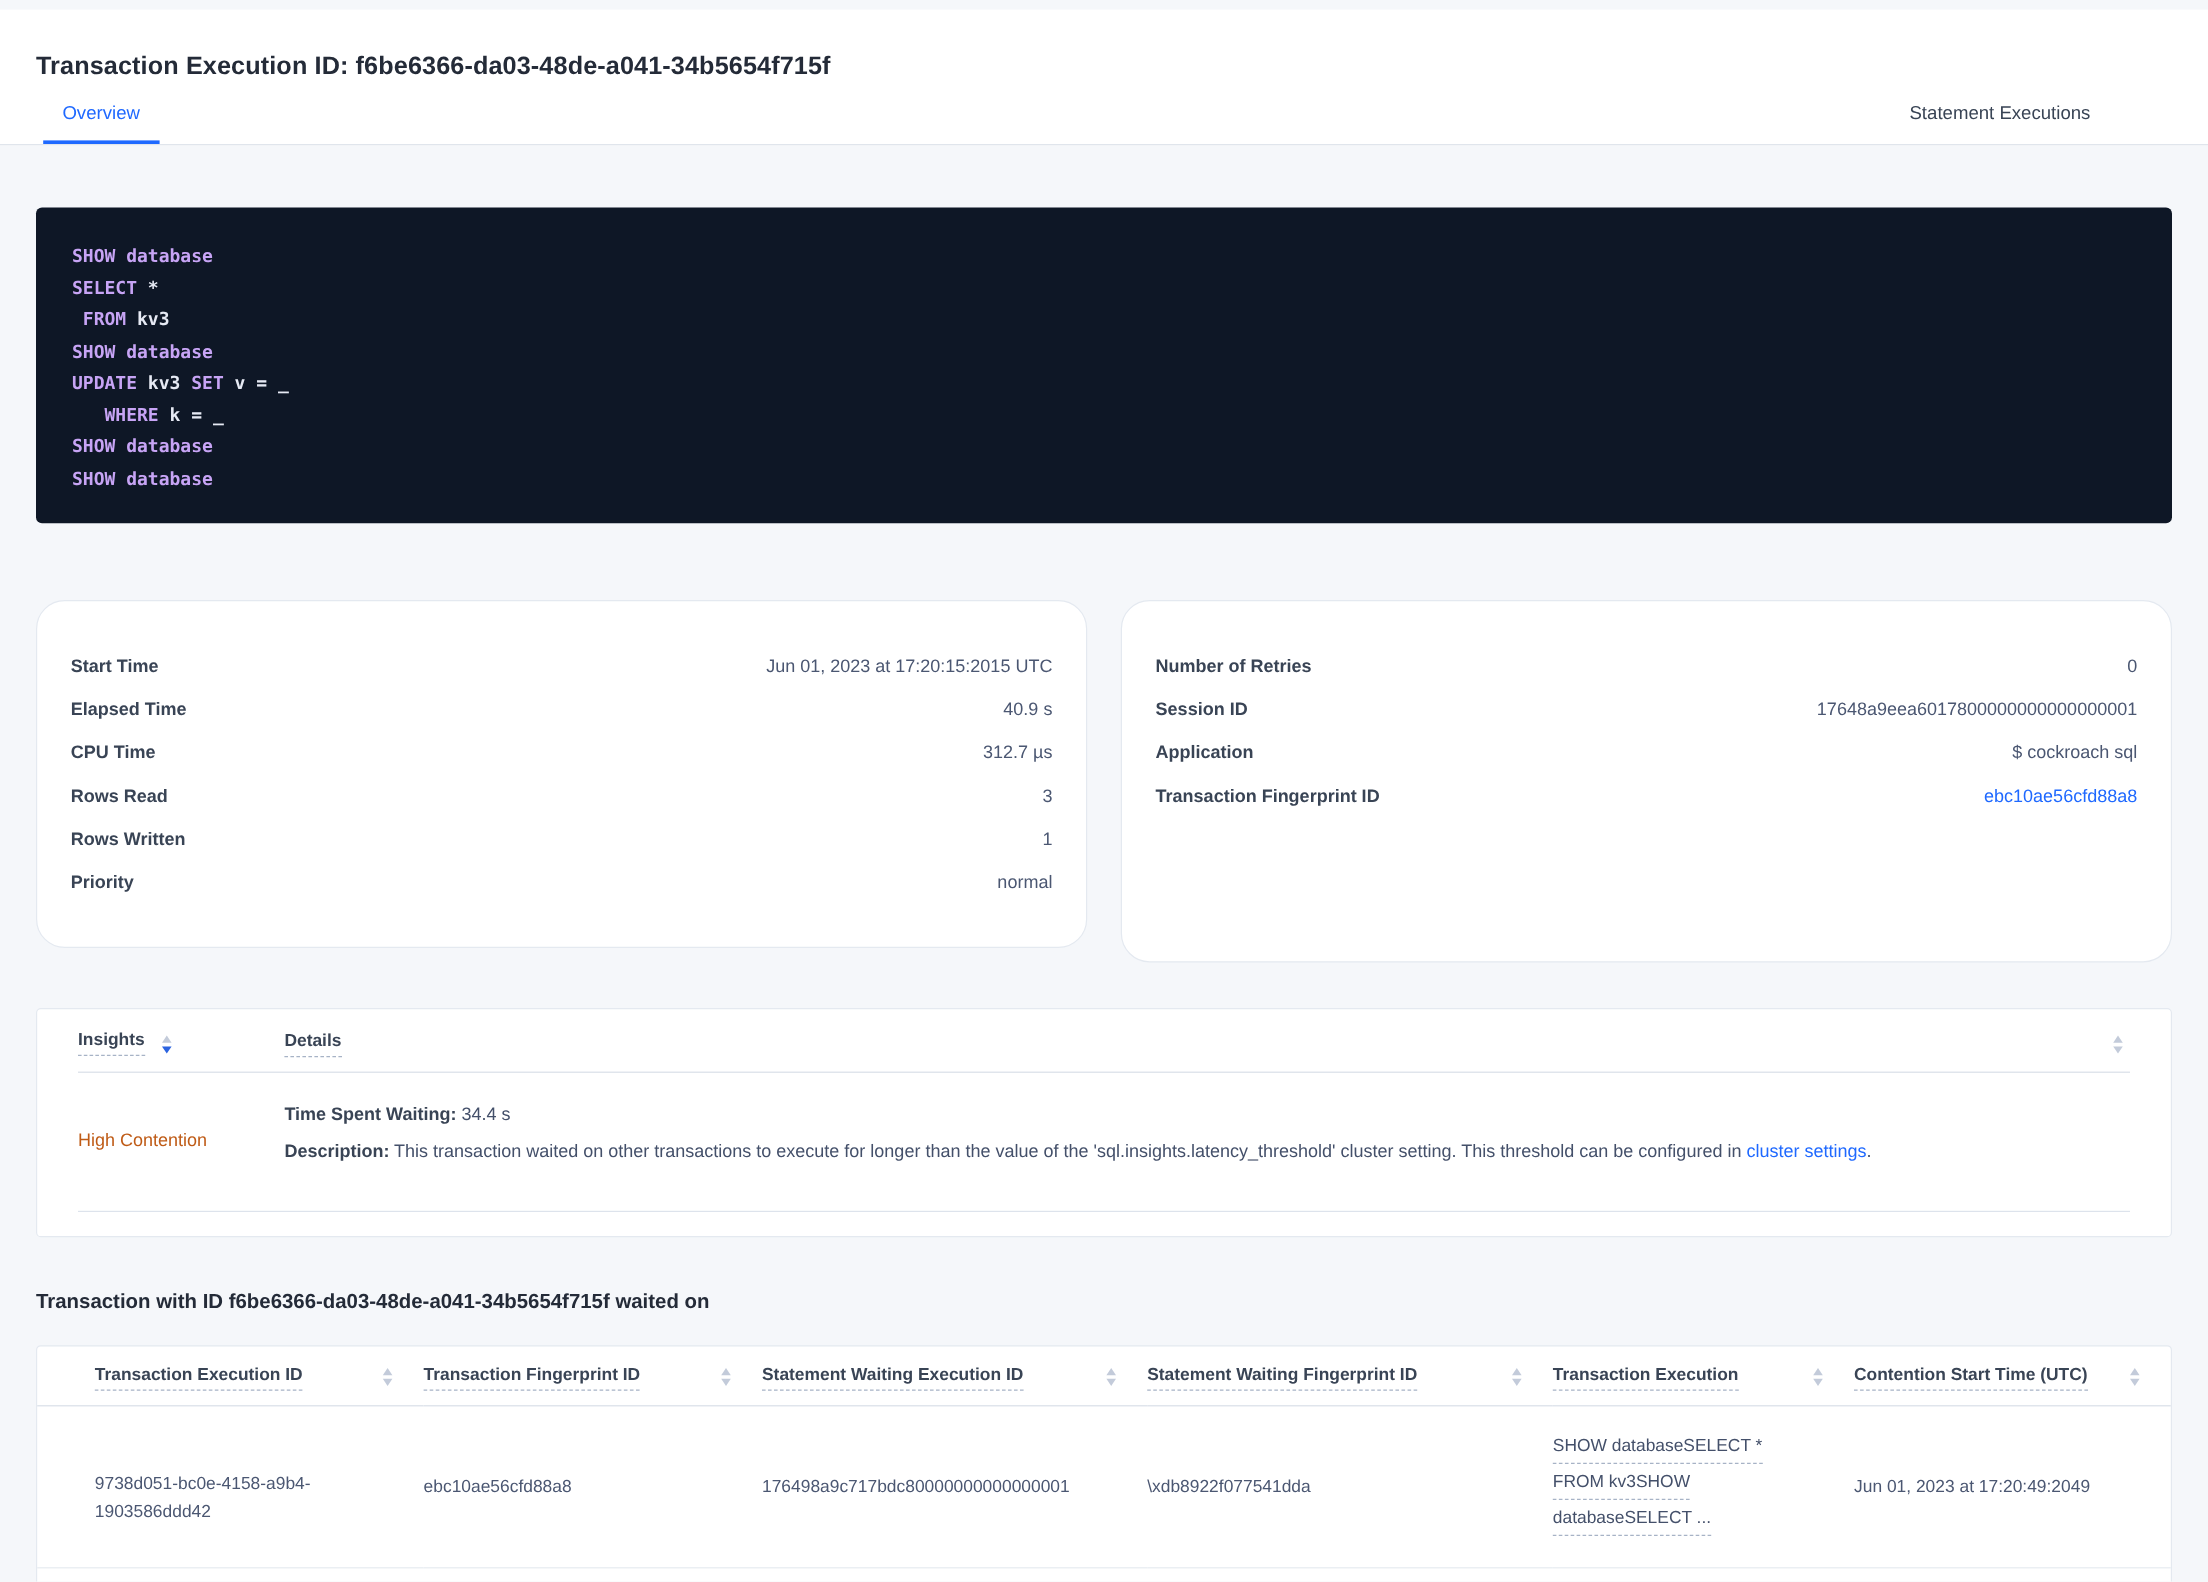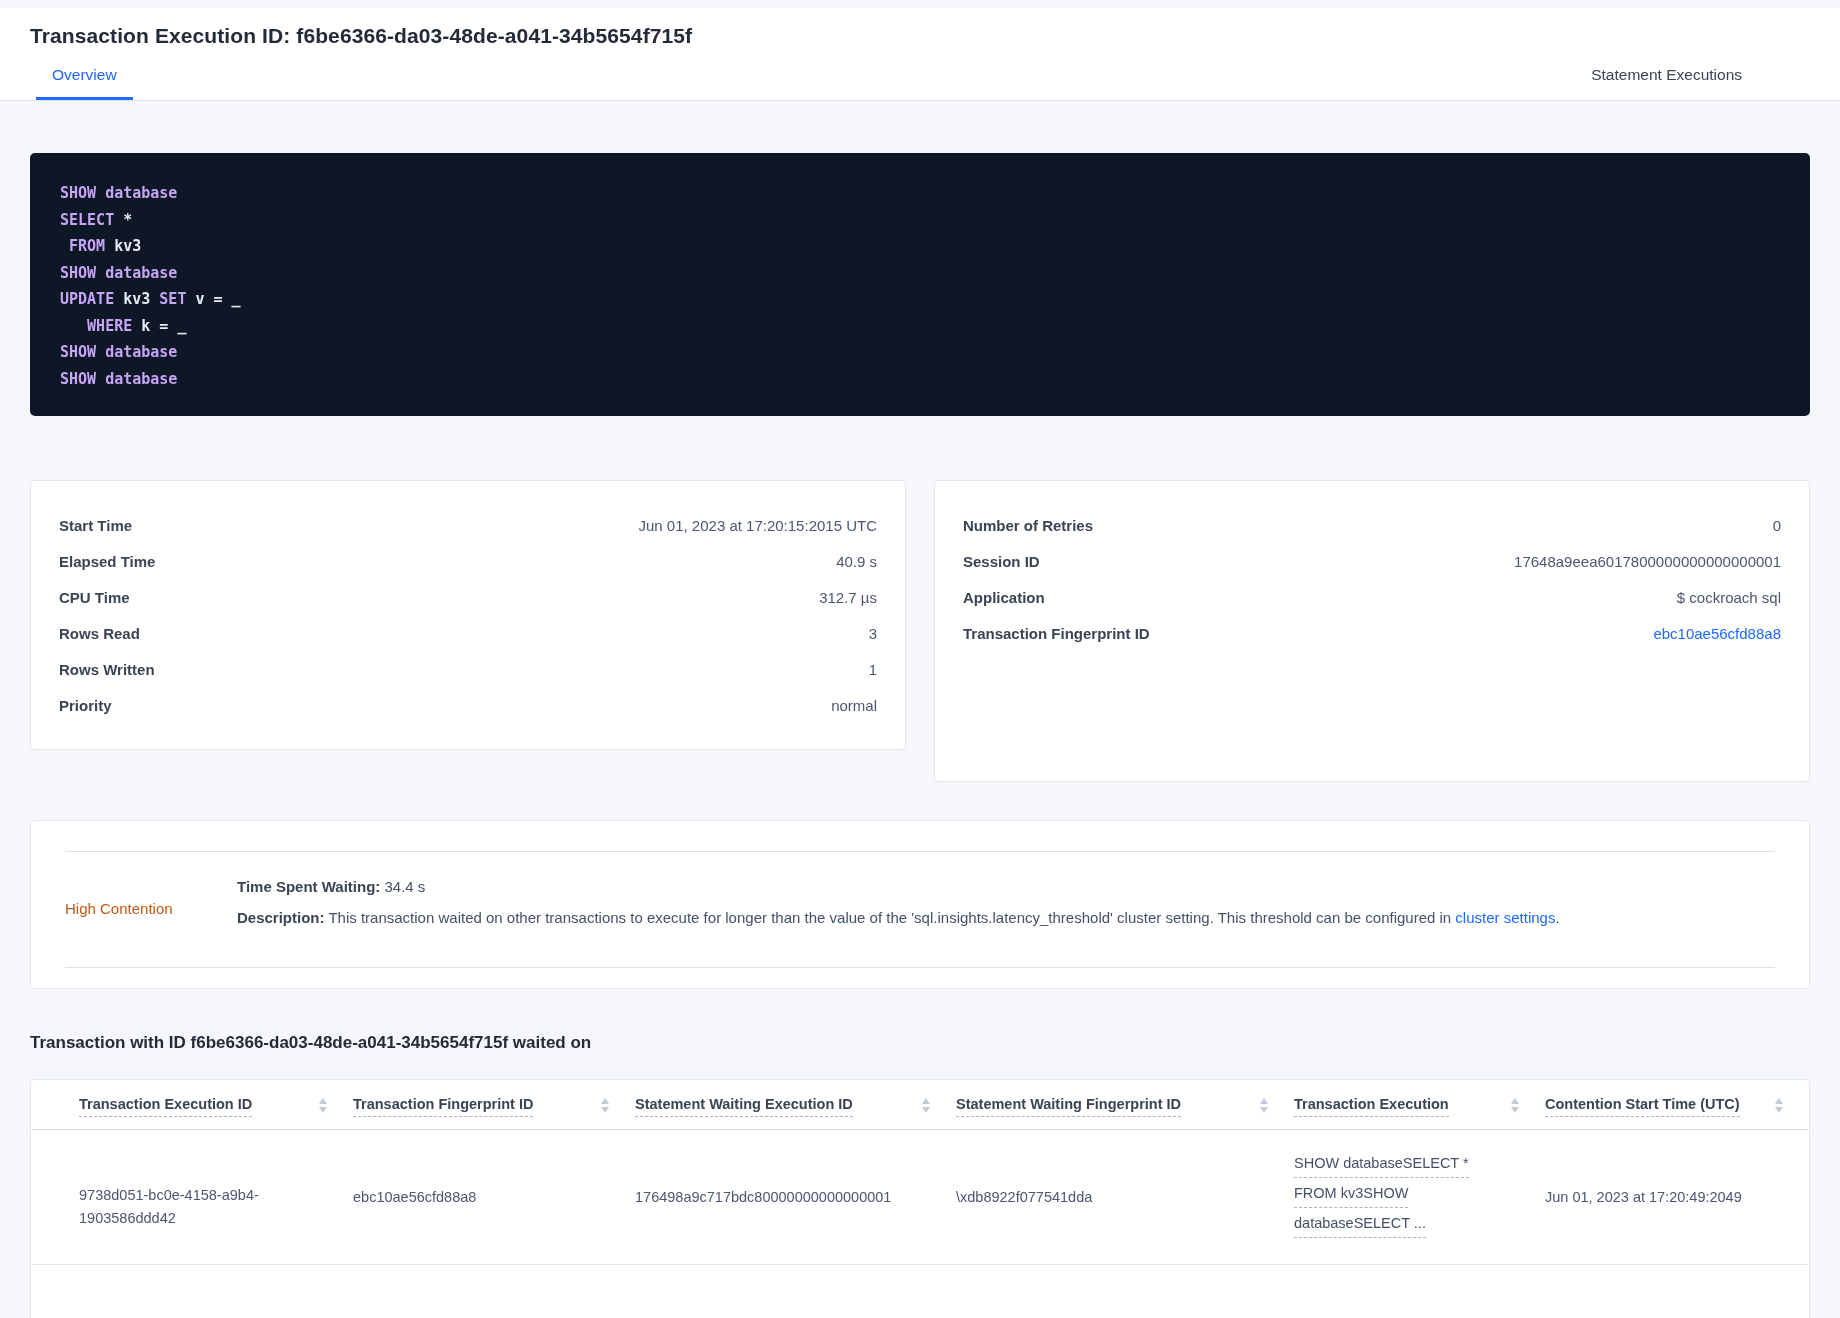--- a/index.html
+++ b/index.html
@@ -14,20 +14,21 @@
     margin-top:8px;
     background:#ffffff;
     padding:16px 30px 0 30px;
     border-bottom:1px solid #e0e5ec;
   }
   .page-title {
     font-size:21px;
     font-weight:bold;
     color:#242b38;
     letter-spacing:0.1px;
+    margin-top:20px;
   }
   .tabs { display:flex; margin-top:18px; padding-left:6px;justify-content:space-between; }
   .tab {
     font-size:15.5px;
     color:#394455;
     padding:0 16px 13px 16px;
     margin-right:52px;
     cursor:pointer;
     border-bottom:3px solid transparent;
   }
@@ -52,21 +53,21 @@
   }
   .code-line .kw { color:#c7a4f5; }
   .code-line .pl { color:#e6eaf4; }
   
   .cards-row { display:flex; gap:28px; margin-top:64px; align-items:flex-start; }
   .card {
     background:#ffffff;
     border:1px solid #e4e9f0;
     border-radius:4px;
   }
-  .kv-card { flex:1; padding:26px 28px; }
+  .kv-card { flex:1; padding:36px 28px;border-radius:24px; }
   .kv-card.short { height:302px; }
   .kv-row { display:flex; justify-content:space-between; padding:9.5px 0; }
   .kv-label { font-size:15px; font-weight:bold; color:#394455; }
   .kv-value { font-size:15px; color:#4b5772; text-align:right; }
   .link { color:#1f69ff; text-decoration:none; cursor:pointer; }
   
   .insights-card { margin-top:38px; padding:18px 34px 20px 34px; }
   .tbl-head { display:flex; align-items:flex-start; }
   .th-label {
     display:inline-block;
@@ -179,20 +180,36 @@
           <span class="kv-value">$ cockroach sql</span>
         </div>
         <div class="kv-row">
           <span class="kv-label">Transaction Fingerprint ID</span>
           <span class="kv-value link">ebc10ae56cfd88a8</span>
         </div>
       </section>
   </div>
 
   <section class="card insights-card">
+    <div class="tbl-head insights-head">
+      <div class="col-insights">
+        <span class="th-label">Insights</span>
+        <span class="sort">
+            <i class="tri-up"></i>
+            <i class="tri-down active"></i>
+          </span>
+      </div>
+      <div>
+        <span class="th-label">Details</span>
+      </div>
+      <span class="sort" style="margin-left:auto; margin-right:6px;">
+          <i class="tri-up"></i>
+          <i class="tri-down"></i>
+        </span>
+    </div>
     <hr class="head-rule">
     <div class="insights-row">
       <div class="insight-name">High Contention</div>
       <div class="insight-details">
         <p class="detail-line"><span class="b">Time Spent Waiting:</span><span> 34.4 s</span></p>
         <p class="detail-line"><span class="b">Description:</span><span> This transaction waited on other transactions to execute for longer than the value of the 'sql.insights.latency_threshold' cluster setting. This threshold can be configured in </span><a class="link">cluster settings</a><span>.</span></p>
       </div>
     </div>
   </section>
 

